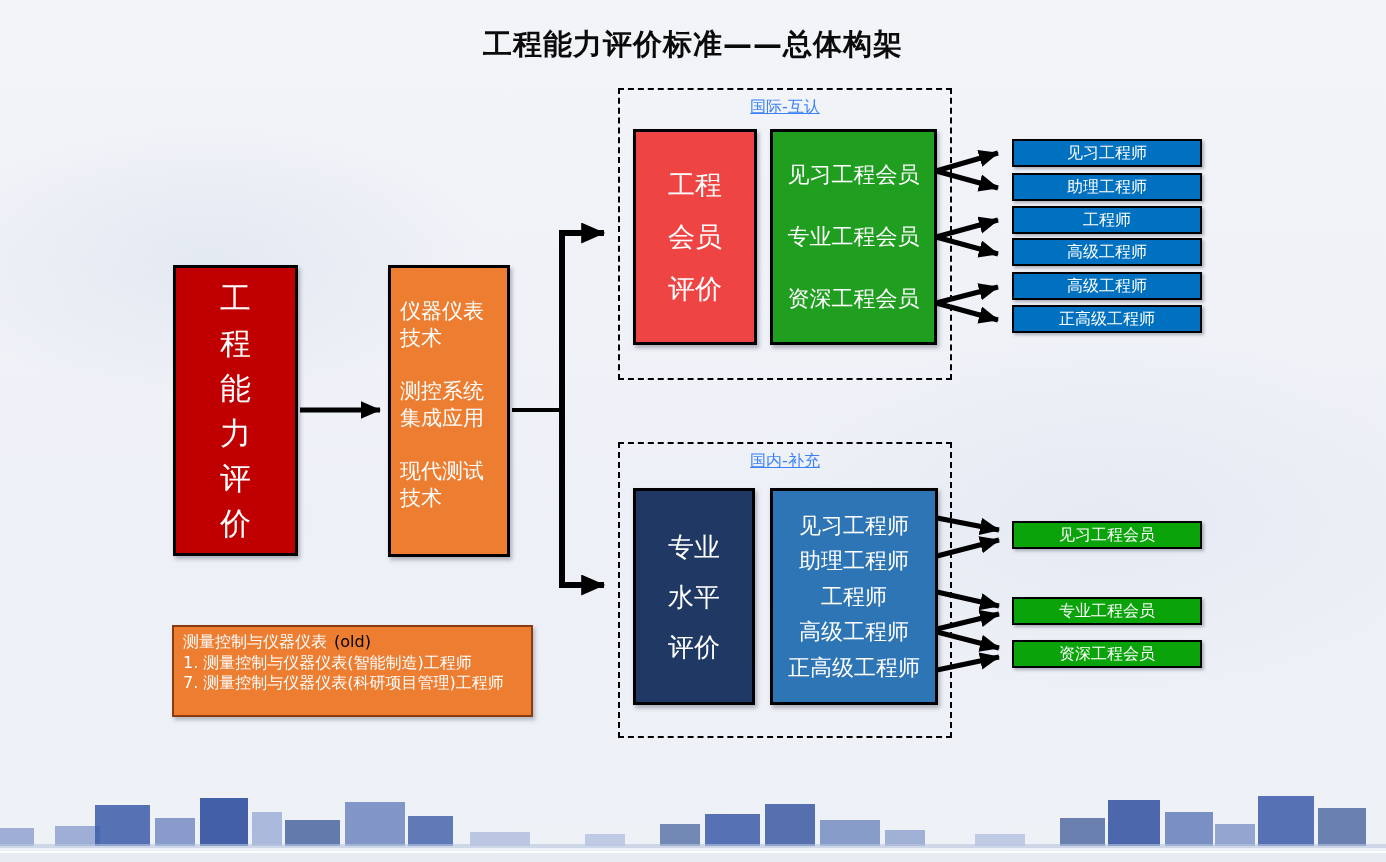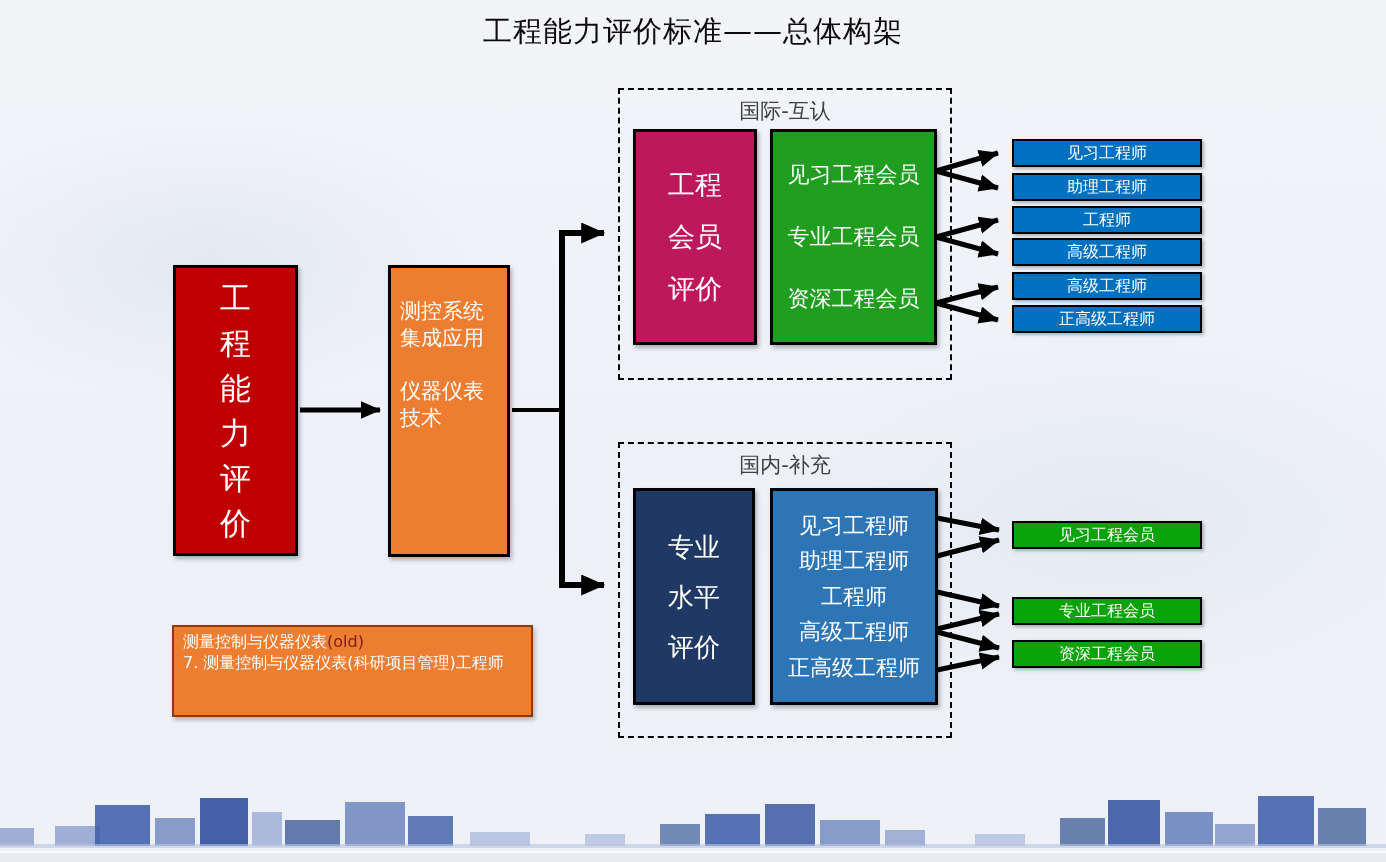--- a/index.html
+++ b/index.html
@@ -7,22 +7,22 @@
   body{
     font-family:"DejaVu Sans","Liberation Sans",sans-serif;
     background:
       radial-gradient(ellipse 400px 200px at 15% 30%, rgba(205,215,232,.35), transparent 70%),
       radial-gradient(ellipse 500px 260px at 80% 60%, rgba(210,220,236,.30), transparent 70%),
       linear-gradient(180deg,#f2f4f8 0%,#edf0f6 60%,#eef1f6 100%);
     position:relative;
   }
   .abs{ position:absolute; }
   .slide-title{
-    top:12px; left:0; width:100%; text-align:center;
-    font-size:29px; color:#0b0b0b; font-weight:400; letter-spacing:1px;
+    top:25px; left:0; width:100%; text-align:center;
+    font-size:29px; color:#0b0b0b; font-weight:700; letter-spacing:1px;
   }
   
   .cap-box{
     left:173px; top:265px; width:125px; height:291px;
     background:#C00000; border:3px solid #000;
     display:flex; flex-direction:column; align-items:center; justify-content:center;
     color:#fff; font-size:31px; line-height:45px;
     box-shadow:2px 3px 4px rgba(90,95,110,.45);
   }
   
@@ -35,28 +35,28 @@
   }
   .tech-box .tech-item{ margin-bottom:26px; }
   
   .dashed{
     border:2px dashed #000; background:transparent;
   }
   .group-intl{ left:618px; top:88px; width:334px; height:292px; }
   .group-dom { left:618px; top:442px; width:334px; height:296px; }
   .dashed-label{
     width:100%; text-align:center; padding-top:7px;
-    font-size:21px; color:#404040;
+    font-size:16px; color:#3b82f6;text-decoration:underline;
   }
   .eval-box{
     display:flex; flex-direction:column; align-items:center; justify-content:center;
     color:#fff; border:3px solid #000;
     box-shadow:2px 3px 4px rgba(90,95,110,.45);
   }
-  .eval-intl{ left:633px; top:129px; width:124px; height:216px; background:#be185d; font-size:27px; line-height:52px; }
+  .eval-intl{ left:633px; top:129px; width:124px; height:216px; background:#ef4444; font-size:27px; line-height:52px; }
   .eval-dom { left:633px; top:488px; width:122px; height:217px; background:#1F3864; font-size:26px; line-height:50px; }
   .grades-intl{
     left:770px; top:129px; width:167px; height:216px;
     background:#1F9E1F; border:3px solid #000;
     display:flex; flex-direction:column; justify-content:space-around;
     padding:12px 0; text-align:center;
     color:#fff; font-size:22px;
     box-shadow:2px 3px 4px rgba(90,95,110,.45);
   }
   .titles-dom{
@@ -75,21 +75,21 @@
   .chip-blue{ background:#0070C0; }
   .chip-green{ background:#0AA30A; }
   
   .note-box{
     left:172px; top:625px; width:361px; height:92px;
     background:#ED7D31; border:2px solid #8a3c10;
     color:#fff; font-size:16px; line-height:20.5px;
     padding:5px 9px;
     box-shadow:2px 3px 4px rgba(90,95,110,.4);
   }
-  .note-old{ color:#7f1d1d; }
+  .note-old{ color:#000000; margin-left:7px; }
   
   svg.arrows{ left:0; top:0; pointer-events:none; }
   
   svg.skyline{ left:0; top:790px; }
   .footer-strip{
     left:0; top:851px; width:1386px; height:11px;
     background:#e7ebf2; border-top:2px solid #fbfcfe;
   }
 </style>
 </head>
@@ -100,22 +100,23 @@
 <div class="abs cap-box">
   <span>工</span>
   <span>程</span>
   <span>能</span>
   <span>力</span>
   <span>评</span>
   <span>价</span>
 </div>
 
 <div class="abs tech-box">
+  <div class="tech-item">仪器仪表技术</div>
   <div class="tech-item">测控系统集成应用</div>
-  <div class="tech-item">仪器仪表技术</div>
+  <div class="tech-item">现代测试技术</div>
 </div>
 
 <div class="abs dashed group-intl">
   <div class="dashed-label">国际-互认</div>
 </div>
 <div class="abs eval-box eval-intl">
   <span>工程</span>
   <span>会员</span>
   <span>评价</span>
 </div>
@@ -147,20 +148,21 @@
   <div>正高级工程师</div>
 </div>
 <div class="abs chip chip-green" style="top:521px;">见习工程会员</div>
 <div class="abs chip chip-green" style="top:597px;">专业工程会员</div>
 <div class="abs chip chip-green" style="top:640px;">资深工程会员</div>
 
 <div class="abs note-box">
   <div>
     <span>测量控制与仪器仪表</span><span class="note-old">(old)</span>
   </div>
+  <div>1. 测量控制与仪器仪表(智能制造)工程师</div>
   <div>7. 测量控制与仪器仪表(科研项目管理)工程师</div>
 </div>
 
 <svg class="abs arrows" width="1386" height="862" viewBox="0 0 1386 862">
   <defs>
     <marker id="ah" markerWidth="6" markerHeight="5" refX="3.8" refY="1.75" orient="auto" markerUnits="strokeWidth">
       <path d="M0,0 L4,1.75 L0,3.5 z" fill="#000"></path>
     </marker>
   </defs>
 

